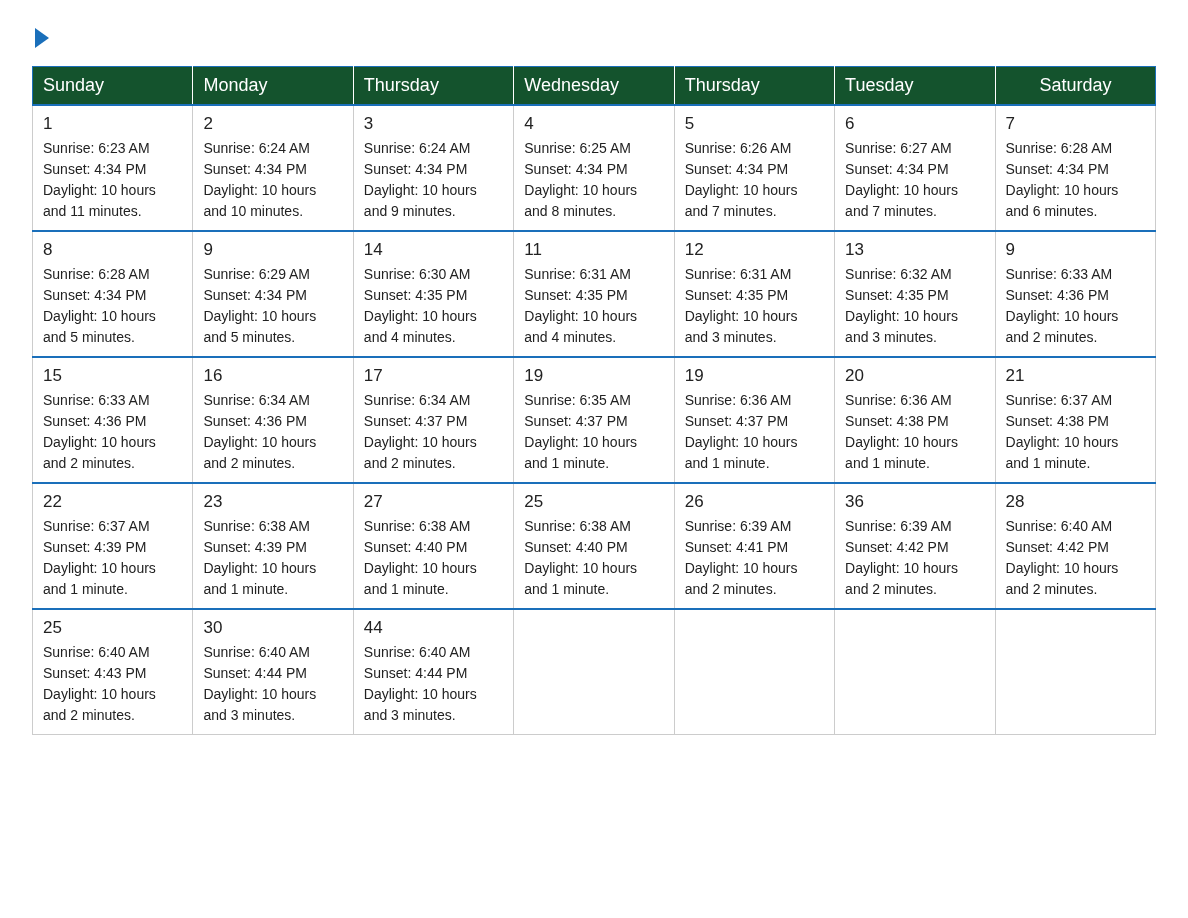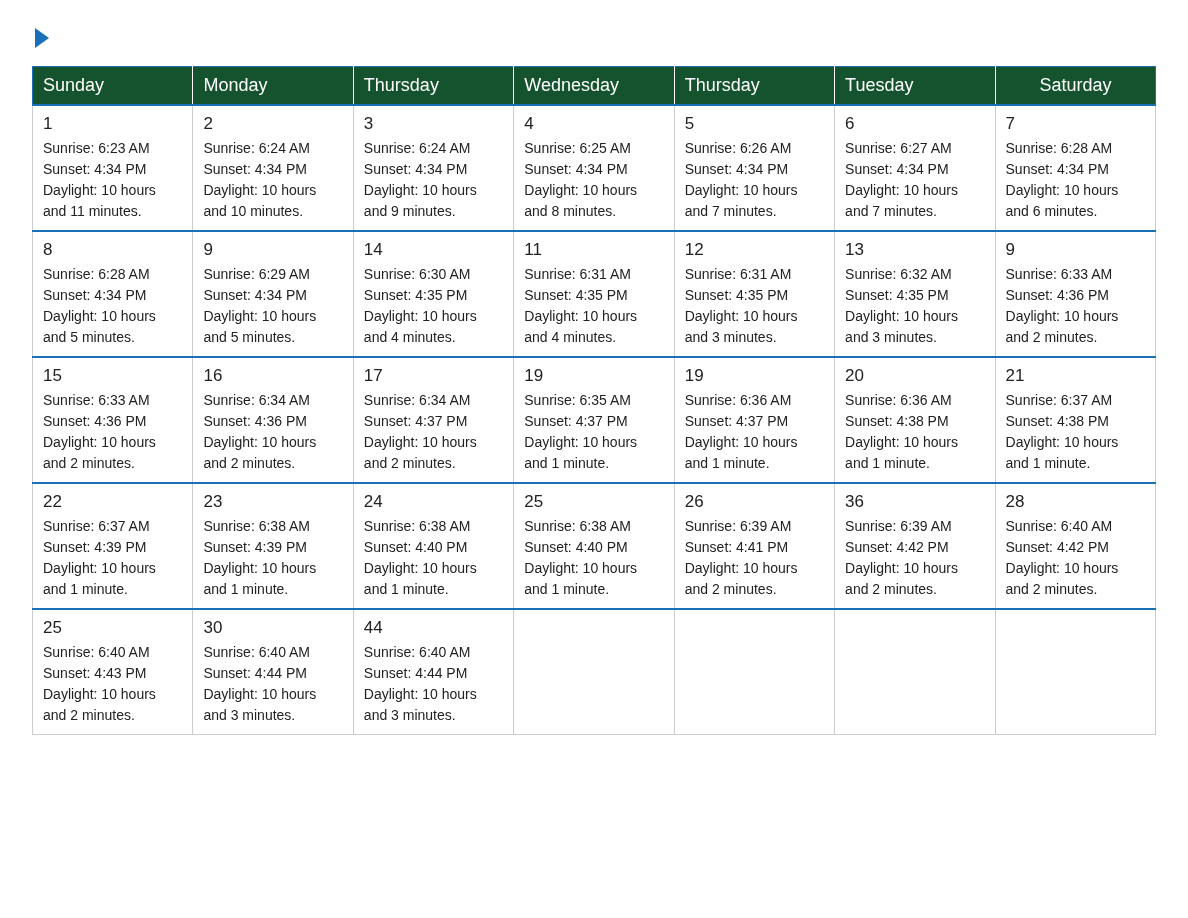--- a/index.html
+++ b/index.html
@@ -228,21 +228,21 @@
       <tr class="week-row">
         <td>
           <span class="day-num">22</span>
           <div class="day-info">Sunrise: 6:37 AM<br>Sunset: 4:39 PM<br>Daylight: 10 hours and 1 minute.</div>
         </td>
         <td>
           <span class="day-num">23</span>
           <div class="day-info">Sunrise: 6:38 AM<br>Sunset: 4:39 PM<br>Daylight: 10 hours and 1 minute.</div>
         </td>
         <td>
-          <span class="day-num">24</span>
+          <span class="day-num">27</span>
           <div class="day-info">Sunrise: 6:38 AM<br>Sunset: 4:40 PM<br>Daylight: 10 hours and 1 minute.</div>
         </td>
         <td>
           <span class="day-num">25</span>
           <div class="day-info">Sunrise: 6:38 AM<br>Sunset: 4:40 PM<br>Daylight: 10 hours and 1 minute.</div>
         </td>
         <td>
           <span class="day-num">26</span>
           <div class="day-info">Sunrise: 6:39 AM<br>Sunset: 4:41 PM<br>Daylight: 10 hours and 2 minutes.</div>
         </td>

